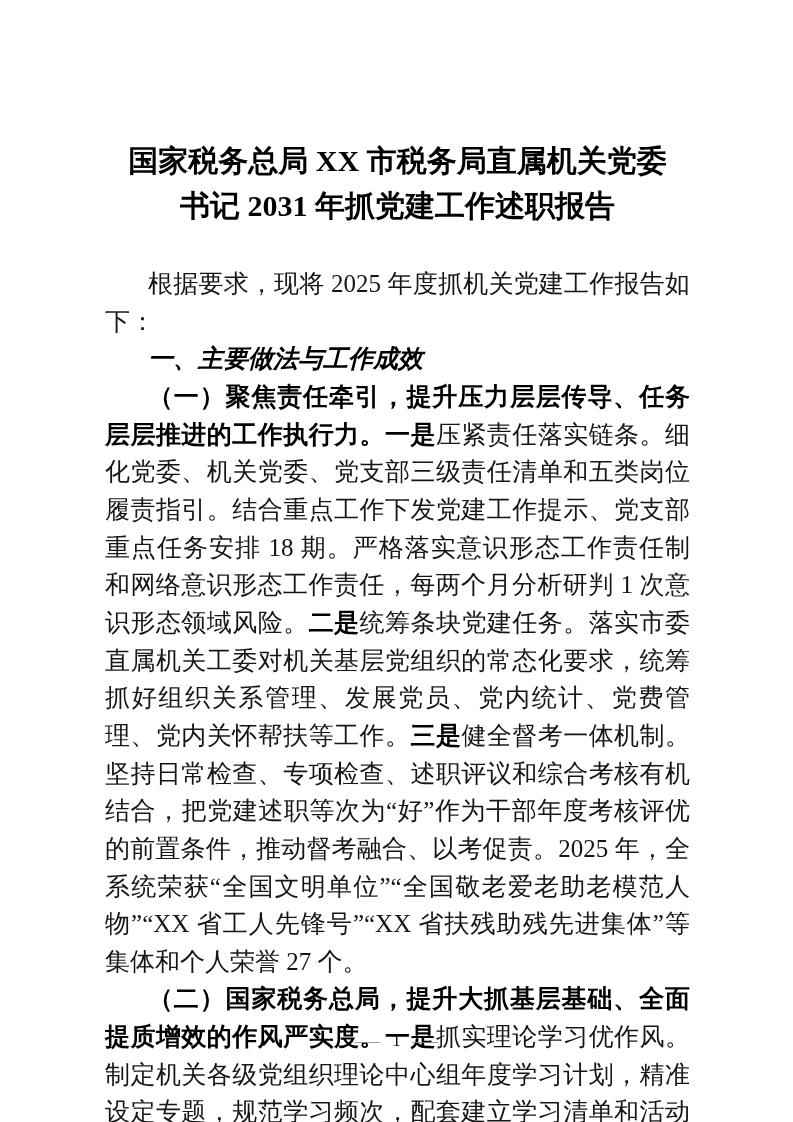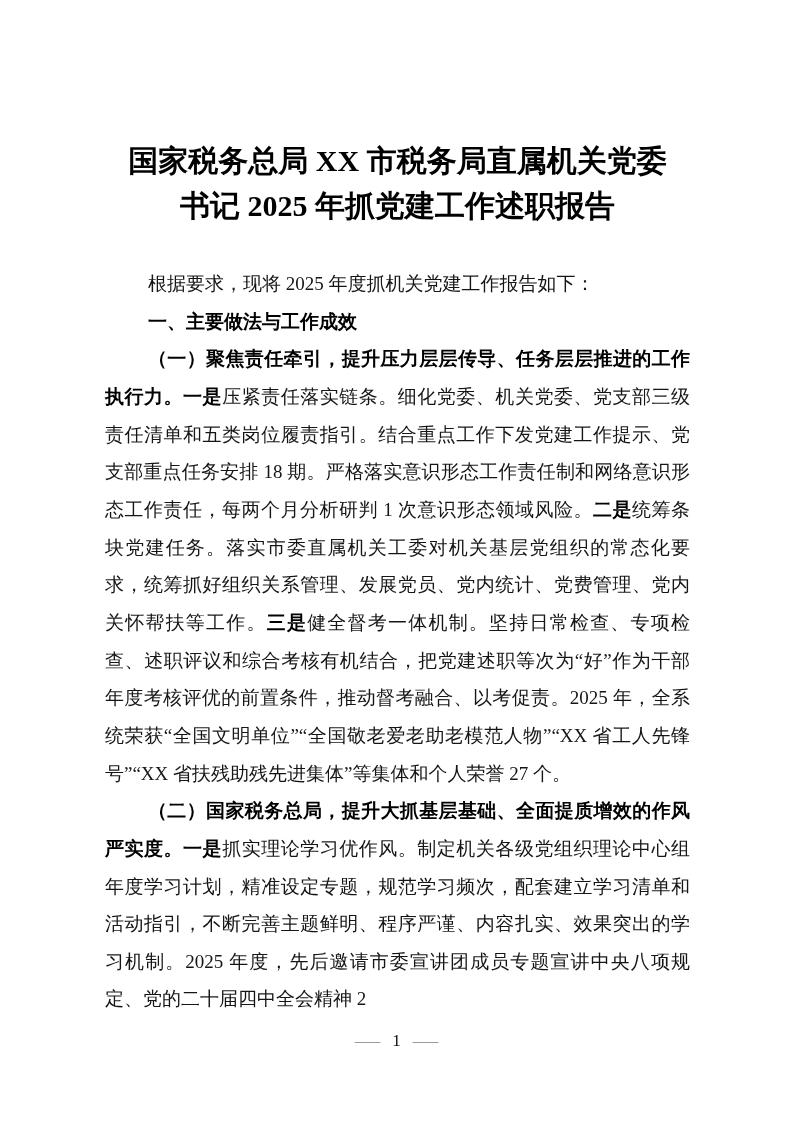--- a/index.html
+++ b/index.html
@@ -28,31 +28,32 @@
     text-align: center;
     color: #000;
     white-space: nowrap;
   }
   .paragraphs {
     margin-top: 37px;
   }
   .para {
     margin: 0;
     font-family: "Liberation Serif", "DejaVu Serif", serif;
-    font-size: 19px;
+    font-size: 25px;
     line-height: 37.65px;
     text-align: justify;
     text-justify: inter-character;
     text-indent: 43px;
     color: #151515;
   }
   .para.heading {
     font-family: "Liberation Sans", "DejaVu Sans", sans-serif;
     font-weight: 700;
     color: #000;
+    font-style: italic;
   }
   .para .bold {
     font-weight: 700;
     color: #000;
   }
   .footer {
     position: absolute;
     left: 0;
     top: 1030px;
     width: 100%;
@@ -71,21 +72,21 @@
     padding: 0 16px;
   }
 </style>
 </head>
 <body>
 
 <div class="page">
   <div class="content">
     <div class="title-block">
       <div class="doc-title-line">国家税务总局 XX 市税务局直属机关党委</div>
-      <div class="doc-title-line">书记 2025 年抓党建工作述职报告</div>
+      <div class="doc-title-line">书记 2031 年抓党建工作述职报告</div>
     </div>
     <div class="paragraphs">
         <p class="para"><span>根据要求，现将 2025 年度抓机关党建工作报告如下：</span></p>
         <p class="para heading"><span class="bold">一、主要做法与工作成效</span></p>
         <p class="para"><span class="bold">（一）聚焦责任牵引，提升压力层层传导、任务层层推进的工作执行力。</span><span class="bold">一是</span><span>压紧责任落实链条。细化党委、机关党委、党支部三级责任清单和五类岗位履责指引。结合重点工作下发党建工作提示、党支部重点任务安排 18 期。严格落实意识形态工作责任制和网络意识形态工作责任，每两个月分析研判 1 次意识形态领域风险。</span><span class="bold">二是</span><span>统筹条块党建任务。落实市委直属机关工委对机关基层党组织的常态化要求，统筹抓好组织关系管理、发展党员、党内统计、党费管理、党内关怀帮扶等工作。</span><span class="bold">三是</span><span>健全督考一体机制。坚持日常检查、专项检查、述职评议和综合考核有机结合，把党建述职等次为“好”作为干部年度考核评优的前置条件，推动督考融合、以考促责。2025 年，全系统荣获“全国文明单位”“全国敬老爱老助老模范人物”“XX 省工人先锋号”“XX 省扶残助残先进集体”等集体和个人荣誉 27 个。</span></p>
         <p class="para"><span class="bold">（二）国家税务总局，提升大抓基层基础、全面提质增效的作风严实度。</span><span class="bold">一是</span><span>抓实理论学习优作风。制定机关各级党组织理论中心组年度学习计划，精准设定专题，规范学习频次，配套建立学习清单和活动指引，不断完善主题鲜明、程序严谨、内容扎实、效果突出的学习机制。2025 年度，先后邀请市委宣讲团成员专题宣讲中央八项规定、党的二十届四中全会精神 2</span></p>
       </div>
   </div>
 
   <div class="footer">

